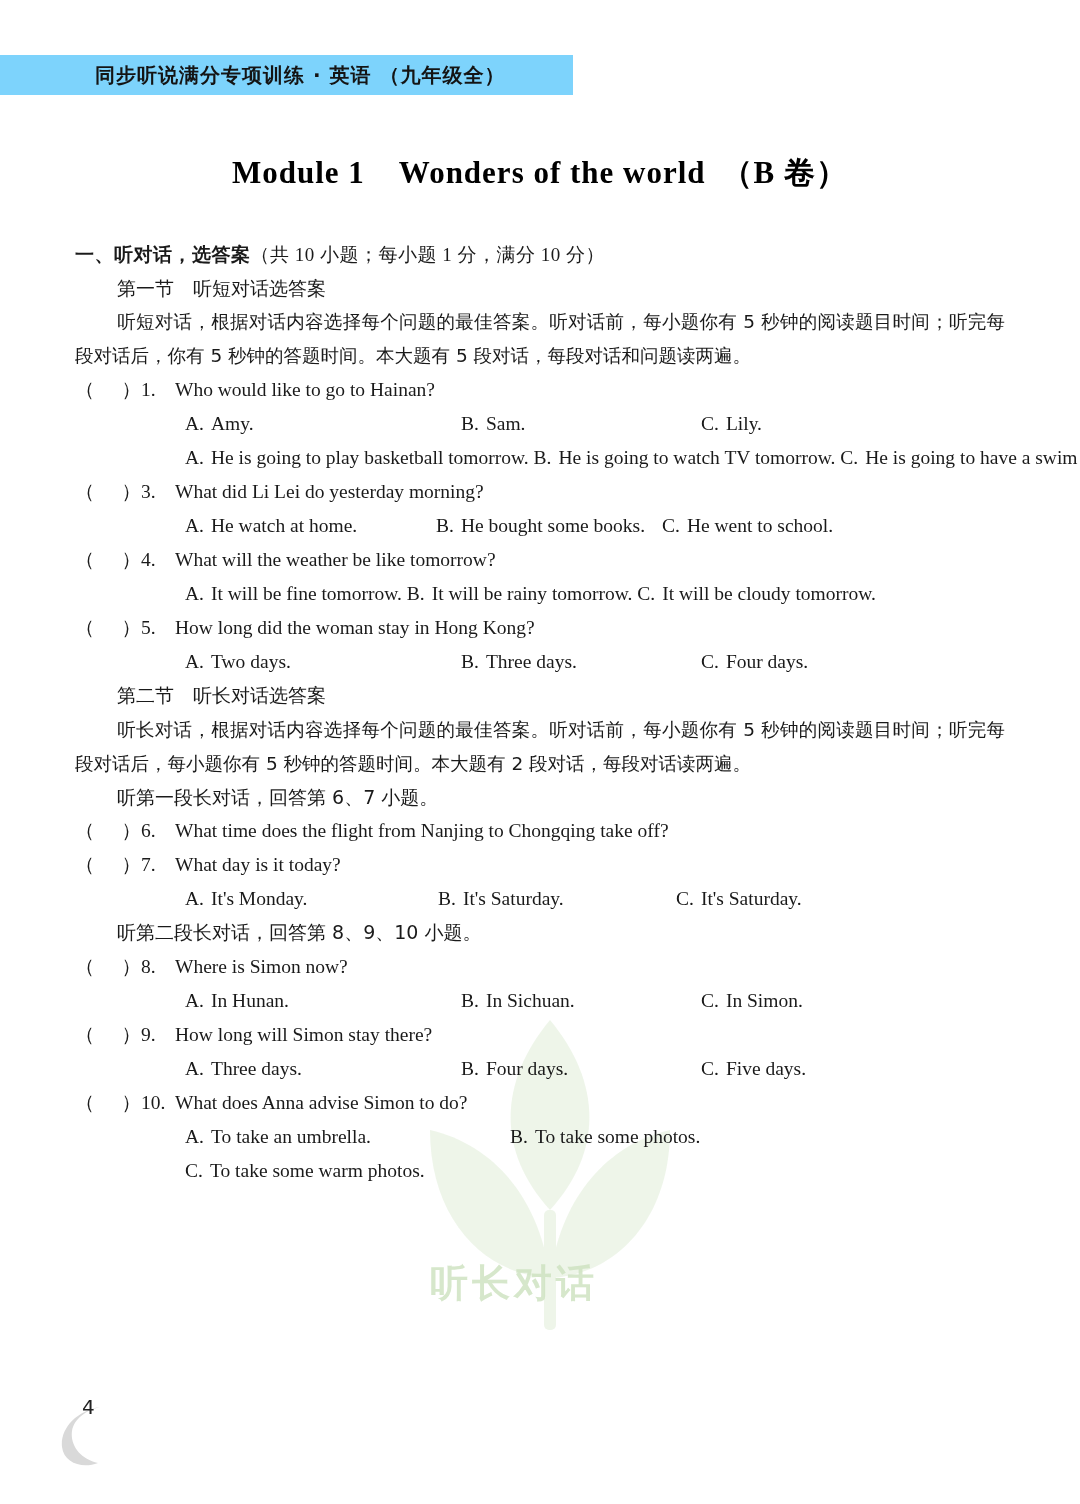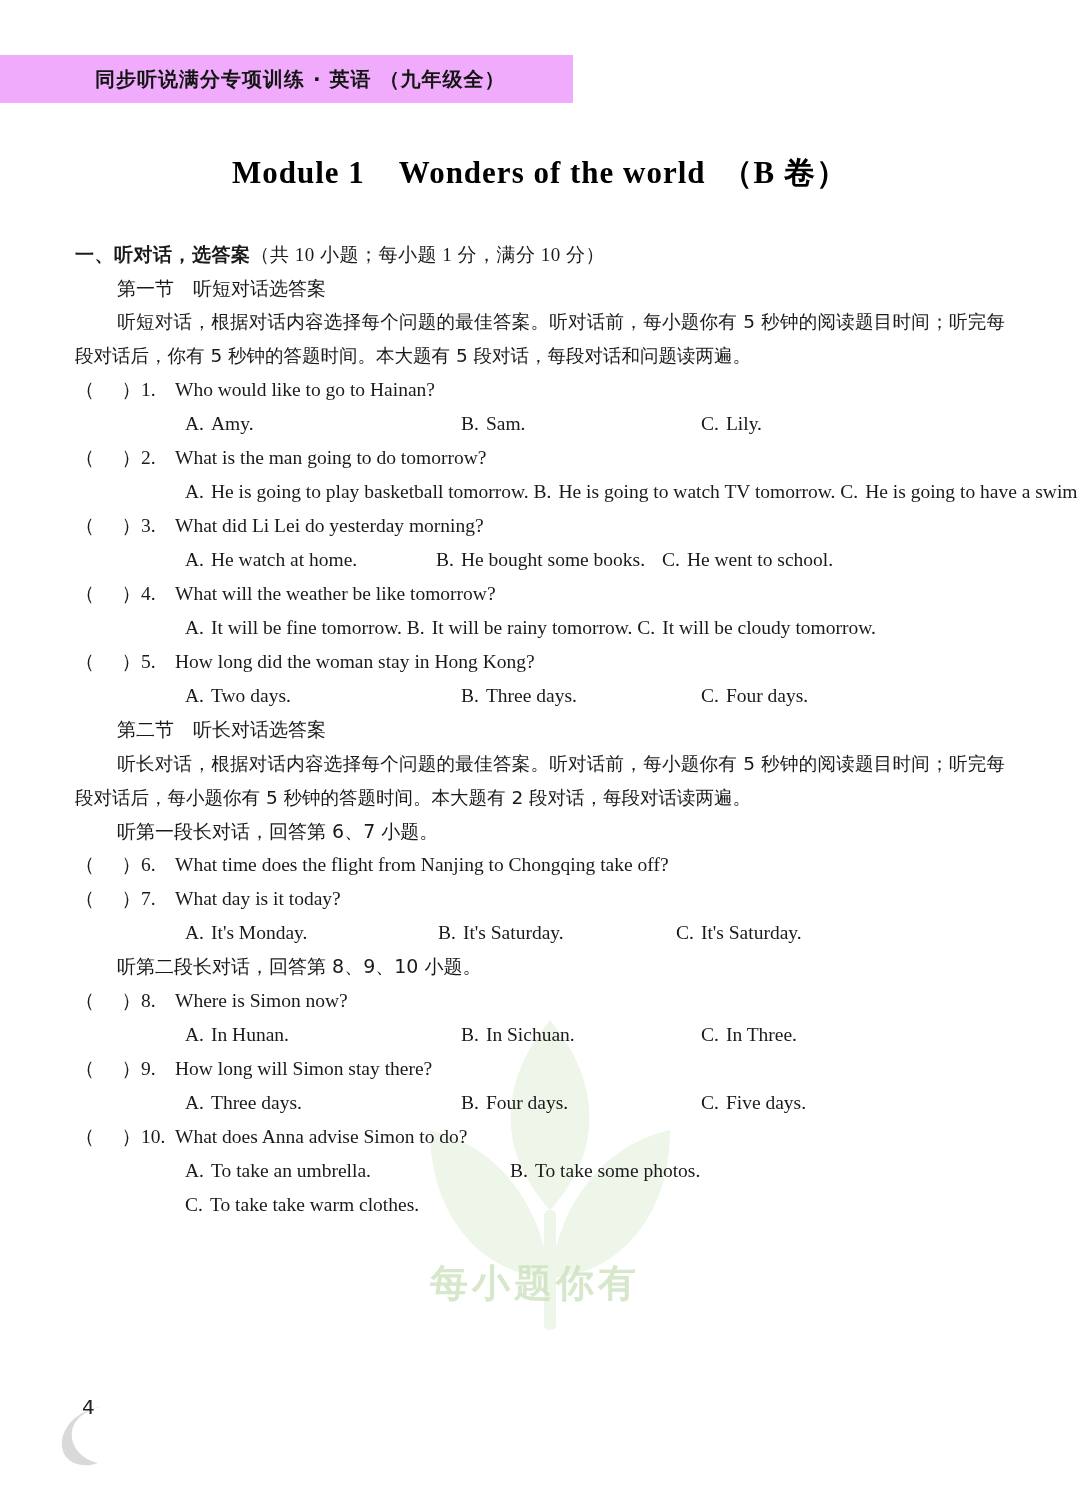--- a/index.html
+++ b/index.html
@@ -15,22 +15,22 @@
     position: relative;
     overflow: hidden;
   }
 
   
   .header-band {
     position: absolute;
     top: 55px;
     left: 0;
     width: 573px;
-    height: 48px;
-    background: #f0abfc;
+    height: 40px;
+    background: #7dd3fc;
   }
   .header-band .band-text {
     position: absolute;
     left: 95px;
     top: 50%;
     transform: translateY(-50%);
     font-family: "DejaVu Sans", sans-serif;
     font-weight: bold;
     font-size: 20px;
     letter-spacing: 1px;
@@ -186,42 +186,39 @@
   </div>
 
   <svg class="watermark" viewBox="0 0 320 330">
     <g fill="#cfe3c2">
       <path d="M160 10 C110 70 105 140 160 200 C215 140 210 70 160 10 Z"></path>
       <path d="M40 120 C40 210 95 265 160 268 C150 190 105 135 40 120 Z"></path>
       <path d="M280 120 C280 210 225 265 160 268 C170 190 215 135 280 120 Z"></path>
       <rect x="154" y="200" width="12" height="120" rx="5"></rect>
     </g>
   </svg>
-  <div class="wm-text">每小题你有</div>
+  <div class="wm-text">听长对话</div>
 
   <div class="content">
 
     <div class="section-head">
       <span>一、听对话，选答案</span><span class="norm">（共 10 小题；每小题 1 分，满分 10 分）</span>
     </div>
 
     <div class="sub-head">第一节　听短对话选答案</div>
 
     <div class="para hang"><span class="ind"></span><span>听短对话，根据对话内容选择每个问题的最佳答案。听对话前，每小题你有 5 秒钟的阅读题目时间；听完每段对话后，你有 5 秒钟的答题时间。本大题有 5 段对话，每段对话和问题读两遍。</span></div>
 
     <div class="qline">
       <span class="paren-l">（</span><span class="paren-r">）</span><span class="qnum">1.</span><span class="qtext">Who would like to go to Hainan?</span>
     </div>
     <div class="opts cols3">
       <span class="opt"><span class="lbl">A.</span><span>Amy.</span></span><span class="opt"><span class="lbl">B.</span><span>Sam.</span></span><span class="opt"><span class="lbl">C.</span><span>Lily.</span></span>
     </div>
 
-    <div class="qline">
-      <span class="paren-l">（</span><span class="paren-r">）</span><span class="qnum">2.</span><span class="qtext">What is the man going to do tomorrow?</span>
-    </div>
     <div class="opts stack">
       <div class="opt"><span class="lbl">A.</span><span>He is going to play basketball tomorrow.</span></div>
       <div class="opt"><span class="lbl">B.</span><span>He is going to watch TV tomorrow.</span></div>
       <div class="opt"><span class="lbl">C.</span><span>He is going to have a swim tomorrow.</span></div>
     </div>
 
     <div class="qline">
       <span class="paren-l">（</span><span class="paren-r">）</span><span class="qnum">3.</span><span class="qtext">What did Li Lei do yesterday morning?</span>
     </div>
     <div class="opts tight">
@@ -260,38 +257,38 @@
     <div class="opts cols3b">
       <span class="opt"><span class="lbl">A.</span><span>It's Monday.</span></span><span class="opt"><span class="lbl">B.</span><span>It's Saturday.</span></span><span class="opt"><span class="lbl">C.</span><span>It's Saturday.</span></span>
     </div>
 
     <div class="sub-head">听第二段长对话，回答第 8、9、10 小题。</div>
 
     <div class="qline">
       <span class="paren-l">（</span><span class="paren-r">）</span><span class="qnum">8.</span><span class="qtext">Where is Simon now?</span>
     </div>
     <div class="opts cols3">
-      <span class="opt"><span class="lbl">A.</span><span>In Hunan.</span></span><span class="opt"><span class="lbl">B.</span><span>In Sichuan.</span></span><span class="opt"><span class="lbl">C.</span><span>In Three.</span></span>
+      <span class="opt"><span class="lbl">A.</span><span>In Hunan.</span></span><span class="opt"><span class="lbl">B.</span><span>In Sichuan.</span></span><span class="opt"><span class="lbl">C.</span><span>In Simon.</span></span>
     </div>
 
     <div class="qline">
       <span class="paren-l">（</span><span class="paren-r">）</span><span class="qnum">9.</span><span class="qtext">How long will Simon stay there?</span>
     </div>
     <div class="opts cols3">
       <span class="opt"><span class="lbl">A.</span><span>Three days.</span></span><span class="opt"><span class="lbl">B.</span><span>Four days.</span></span><span class="opt"><span class="lbl">C.</span><span>Five days.</span></span>
     </div>
 
     <div class="qline">
       <span class="paren-l">（</span><span class="paren-r">）</span><span class="qnum">10.</span><span class="qtext">What does Anna advise Simon to do?</span>
     </div>
     <div class="opts cols2">
       <span class="opt"><span class="lbl">A.</span><span>To take an umbrella.</span></span><span class="opt"><span class="lbl">B.</span><span>To take some photos.</span></span>
     </div>
     <div class="opts cols2">
-      <span class="opt"><span class="lbl">C.</span><span>To take take warm clothes.</span></span>
+      <span class="opt"><span class="lbl">C.</span><span>To take some warm photos.</span></span>
     </div>
 
   </div>
 
   <svg class="moon" viewBox="0 0 60 62">
     <path d="M44 2 C20 6 4 24 6 42 C8 58 26 64 42 58 C24 54 14 40 16 26 C18 14 30 5 44 2 Z" fill="#d9d9d9"></path>
   </svg>
   <div class="page-num">4</div>
 
 </div>

